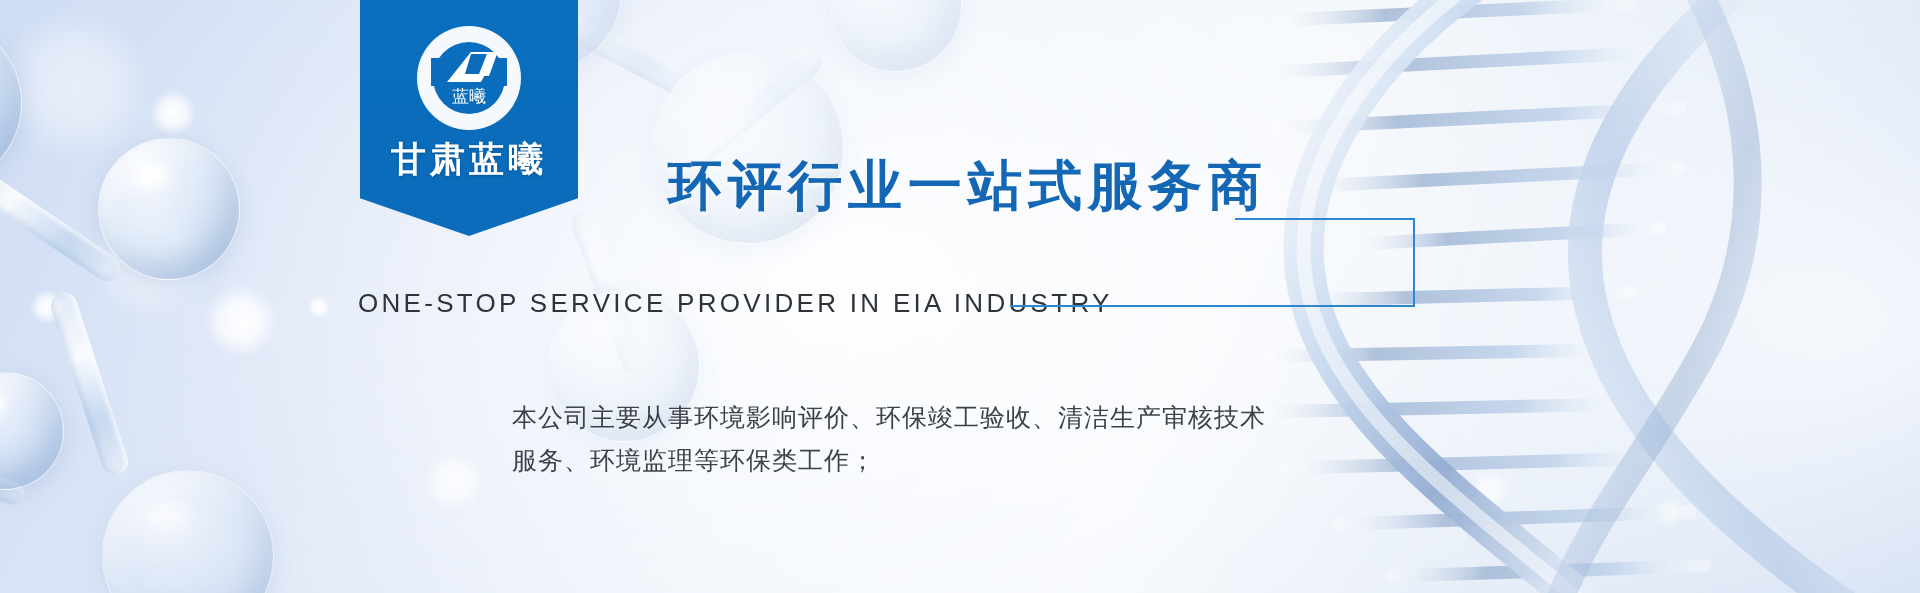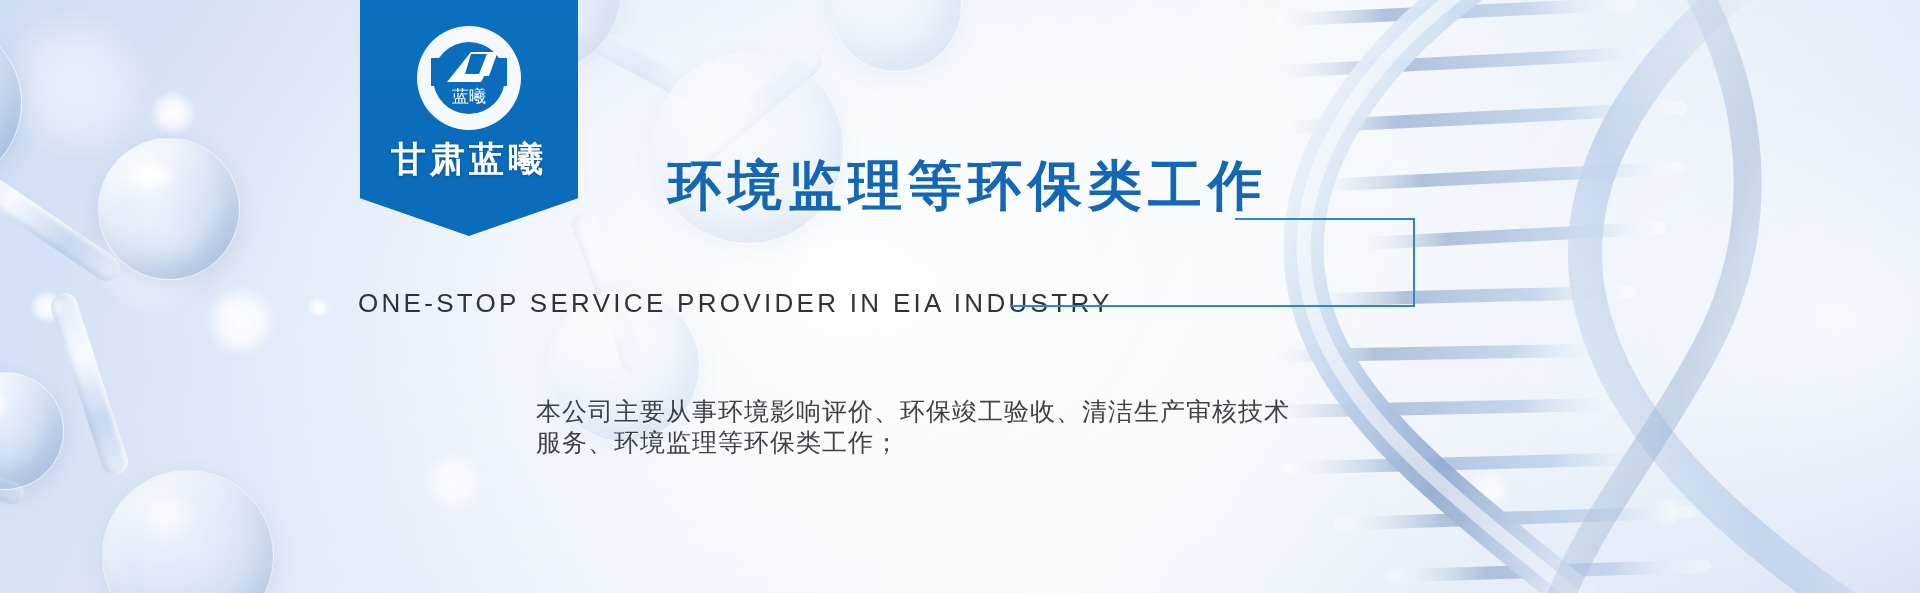--- a/index.html
+++ b/index.html
@@ -73,22 +73,22 @@
     position:absolute;left:1010px;top:305px;width:405px;height:2px;
     background:#2d87cf;
   }
   .bracket-top{
     position:absolute;left:1235px;top:218px;width:180px;height:2px;background:#2d87cf;
   }
   .bracket-side{
     position:absolute;left:1413px;top:218px;width:2px;height:89px;background:#2d87cf;
   }
   .paragraph{
-    position:absolute;left:536px;top:396px;
-    font-size:25px;line-height:31px;color:#3c424a;letter-spacing:1px;
+    position:absolute;left:512px;top:396px;
+    font-size:25px;line-height:43px;color:#3c424a;letter-spacing:1px;
     font-family:"DejaVu Serif","Liberation Serif",serif;
     white-space:pre-line;
     text-shadow:0 1px 2px rgba(255,255,255,.7);
   }
 </style>
 </head>
 <body>
 
 <div class="banner">
 
@@ -171,21 +171,21 @@
                M60 24 a36 36 0 1 1 0 72 a36 36 0 1 1 0 -72 z" fill="#ffffff" fill-rule="evenodd" opacity=".96"></path>
       <rect x="22" y="40" width="76" height="28" fill="#0a6cba"></rect>
       <path d="M38 64 L62 34 L88 34 L72 64 Z" fill="#ffffff"></path>
       <path d="M62 36 L78 36 L70 56 L56 56 Z" fill="#0a6cba"></path>
       <path d="M78 36 L88 36 L80 58 L71 58 Z" fill="#ffffff"></path>
       <text x="60" y="84" text-anchor="middle" font-size="17" fill="#ffffff" font-family="DejaVu Sans, sans-serif">蓝曦</text>
     </svg>
     <div class="ribbon-name">甘肃蓝曦</div>
   </div>
 
-  <div class="headline">环境监理等环保类工作</div>
+  <div class="headline">环评行业一站式服务商</div>
 
   <div class="subline">ONE-STOP SERVICE PROVIDER IN EIA INDUSTRY</div>
   <div class="sub-rule"></div>
   <div class="bracket-top"></div>
   <div class="bracket-side"></div>
 
   <div class="paragraph">本公司主要从事环境影响评价、环保竣工验收、清洁生产审核技术
 服务、环境监理等环保类工作；</div>
 
 </div>

